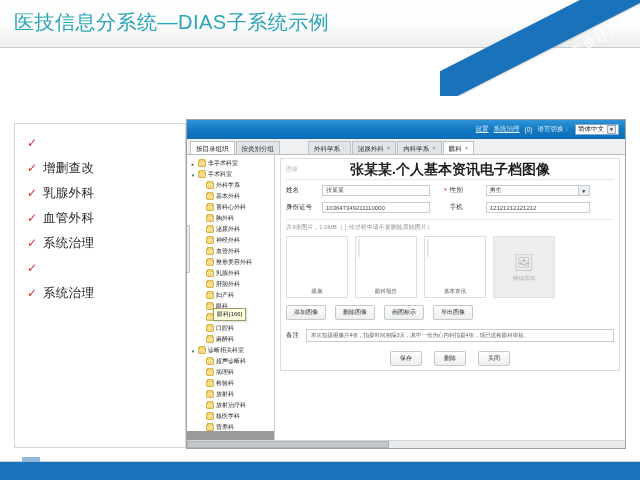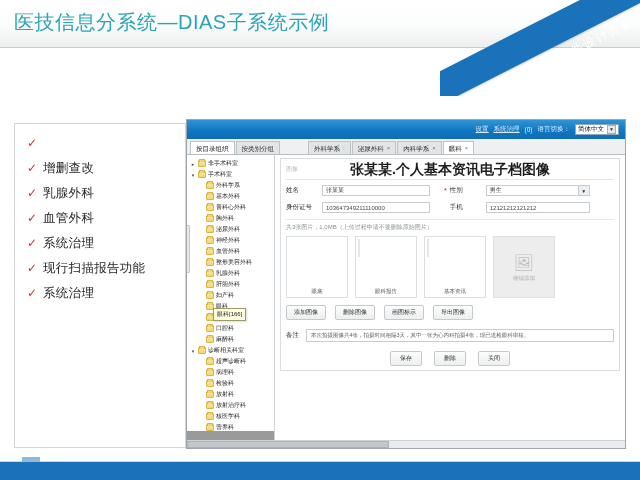--- a/index.html
+++ b/index.html
@@ -292,21 +292,20 @@
         <div class="chk-row">
           <span class="chk-mark">✓</span>
           <span class="chk-label">血管外科</span>
         </div>
         <div class="chk-row">
           <span class="chk-mark">✓</span>
           <span class="chk-label">系统治理</span>
         </div>
         <div class="chk-row">
           <span class="chk-mark">✓</span>
-          <span class="chk-label">现行扫描报告功能</span>
         </div>
         <div class="chk-row">
           <span class="chk-mark">✓</span>
           <span class="chk-label">系统治理</span>
         </div>
       </div>
   </div>
 
   <div class="app">
 

